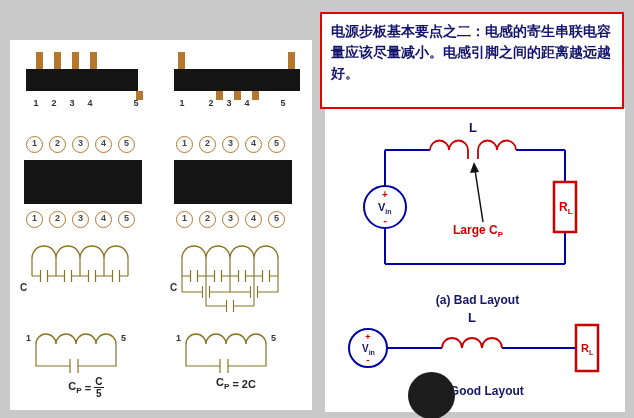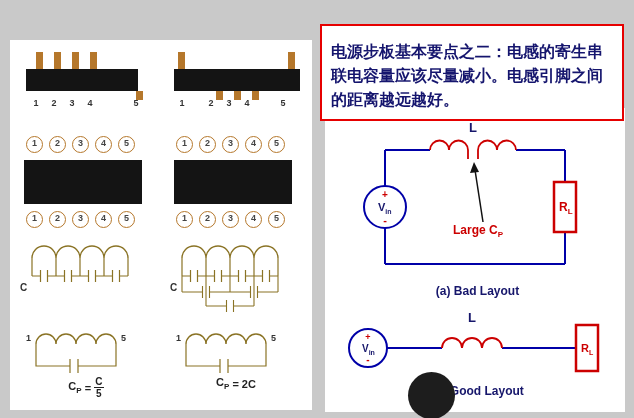--- a/index.html
+++ b/index.html
@@ -2,21 +2,21 @@
 <html><head>
 <meta charset="utf-8">
 <style>
   *{margin:0;padding:0;box-sizing:border-box}
   html,body{width:634px;height:418px}
   body{background:#c9c9c9;font-family:"Liberation Sans",sans-serif;position:relative;overflow:hidden}
   .abs{position:absolute}
   .panel{position:absolute;background:#ffffff}
   #left-panel{left:10px;top:40px;width:302px;height:370px}
   #right-panel{left:325px;top:108px;width:300px;height:304px}
-  #note-box{position:absolute;left:320px;top:24px;width:304px;height:97px;background:#fff;border:2px solid #e60000;padding:14px 9px;font-size:16px;font-weight:bold;color:#15156e;line-height:1.5}
+  #note-box{position:absolute;left:320px;top:12px;width:304px;height:97px;background:#fff;border:2px solid #e60000;padding:7px 9px;font-size:14px;font-weight:bold;color:#15156e;line-height:1.5}
   .pin-v{position:absolute;width:7px;background:#b5772b}
   .pkg-body{position:absolute;background:#141414}
   .plabel-row{position:absolute;display:flex;gap:2px}
   .plabel{width:16px;text-align:center;font-size:9px;font-weight:bold;color:#333}
   .pkg1-labels .plabel:nth-child(5){margin-left:28px}
   .pkg2-labels .plabel:nth-child(2){margin-left:11px}
   .pkg2-labels .plabel:nth-child(5){margin-left:18px}
   .circ-row{position:absolute;display:flex;gap:6px}
   .circ{width:17px;height:17px;border:1.5px solid #b5772b;border-radius:50%;font-size:9px;font-weight:bold;line-height:13px;text-align:center;color:#444;background:#fff}
   .fp-body{position:absolute;background:#141414}
@@ -160,21 +160,21 @@
     <rect x="224" y="70" width="22" height="50" fill="#fff" stroke="#cc0000" stroke-width="2.5"></rect>
     <line x1="153" y1="110" x2="145" y2="58" stroke="#111" stroke-width="1.5"></line>
     <polygon points="144,50 140,61 149,60" fill="#111"></polygon>
     <text x="139" y="20" font-size="13" font-weight="bold" fill="#16166b">L</text>
     <text x="55" y="86" text-anchor="middle" font-size="10" font-weight="bold" fill="#cc0000">+</text>
     <text x="48" y="99" font-size="11" font-weight="bold" fill="#16166b"><tspan>V</tspan><tspan dy="3" font-size="7">in</tspan></text>
     <text x="55" y="112" text-anchor="middle" font-size="11" font-weight="bold" fill="#cc0000">-</text>
     <text x="229" y="99" font-size="12" font-weight="bold" fill="#cc0000"><tspan>R</tspan><tspan dy="3" font-size="8">L</tspan></text>
     <text x="123" y="122" font-size="12" font-weight="bold" fill="#cc0000"><tspan>Large C</tspan><tspan dy="3" font-size="8">P</tspan></text>
   </svg>
-  <div class="caption" style="left:0;top:172px;width:295px">(a) Bad Layout</div>
+  <div class="caption" style="left:0;top:181px;width:295px">(a) Bad Layout</div>
 </div>
 
 <div class="abs" style="left:330px;top:296px;width:295px;height:116px">
   <svg style="left:0;top:0" width="295" height="84" viewBox="0 0 295 84">
     <path d="M57,52 H112 M172,52 H246" fill="none" stroke="#0000a8" stroke-width="2"></path>
     <circle cx="38" cy="52" r="19" fill="#fff" stroke="#0000a8" stroke-width="2"></circle>
     <path d="M112,52 A10,10 0 0 1 132,52 A10,10 0 0 1 152,52 A10,10 0 0 1 172,52" fill="none" stroke="#cc0000" stroke-width="1.8"></path>
     <rect x="246" y="29" width="22" height="46" fill="#fff" stroke="#cc0000" stroke-width="2.5"></rect>
     <text x="138" y="26" font-size="13" font-weight="bold" fill="#16166b">L</text>
     <text x="38" y="44" text-anchor="middle" font-size="9" font-weight="bold" fill="#cc0000">+</text>

